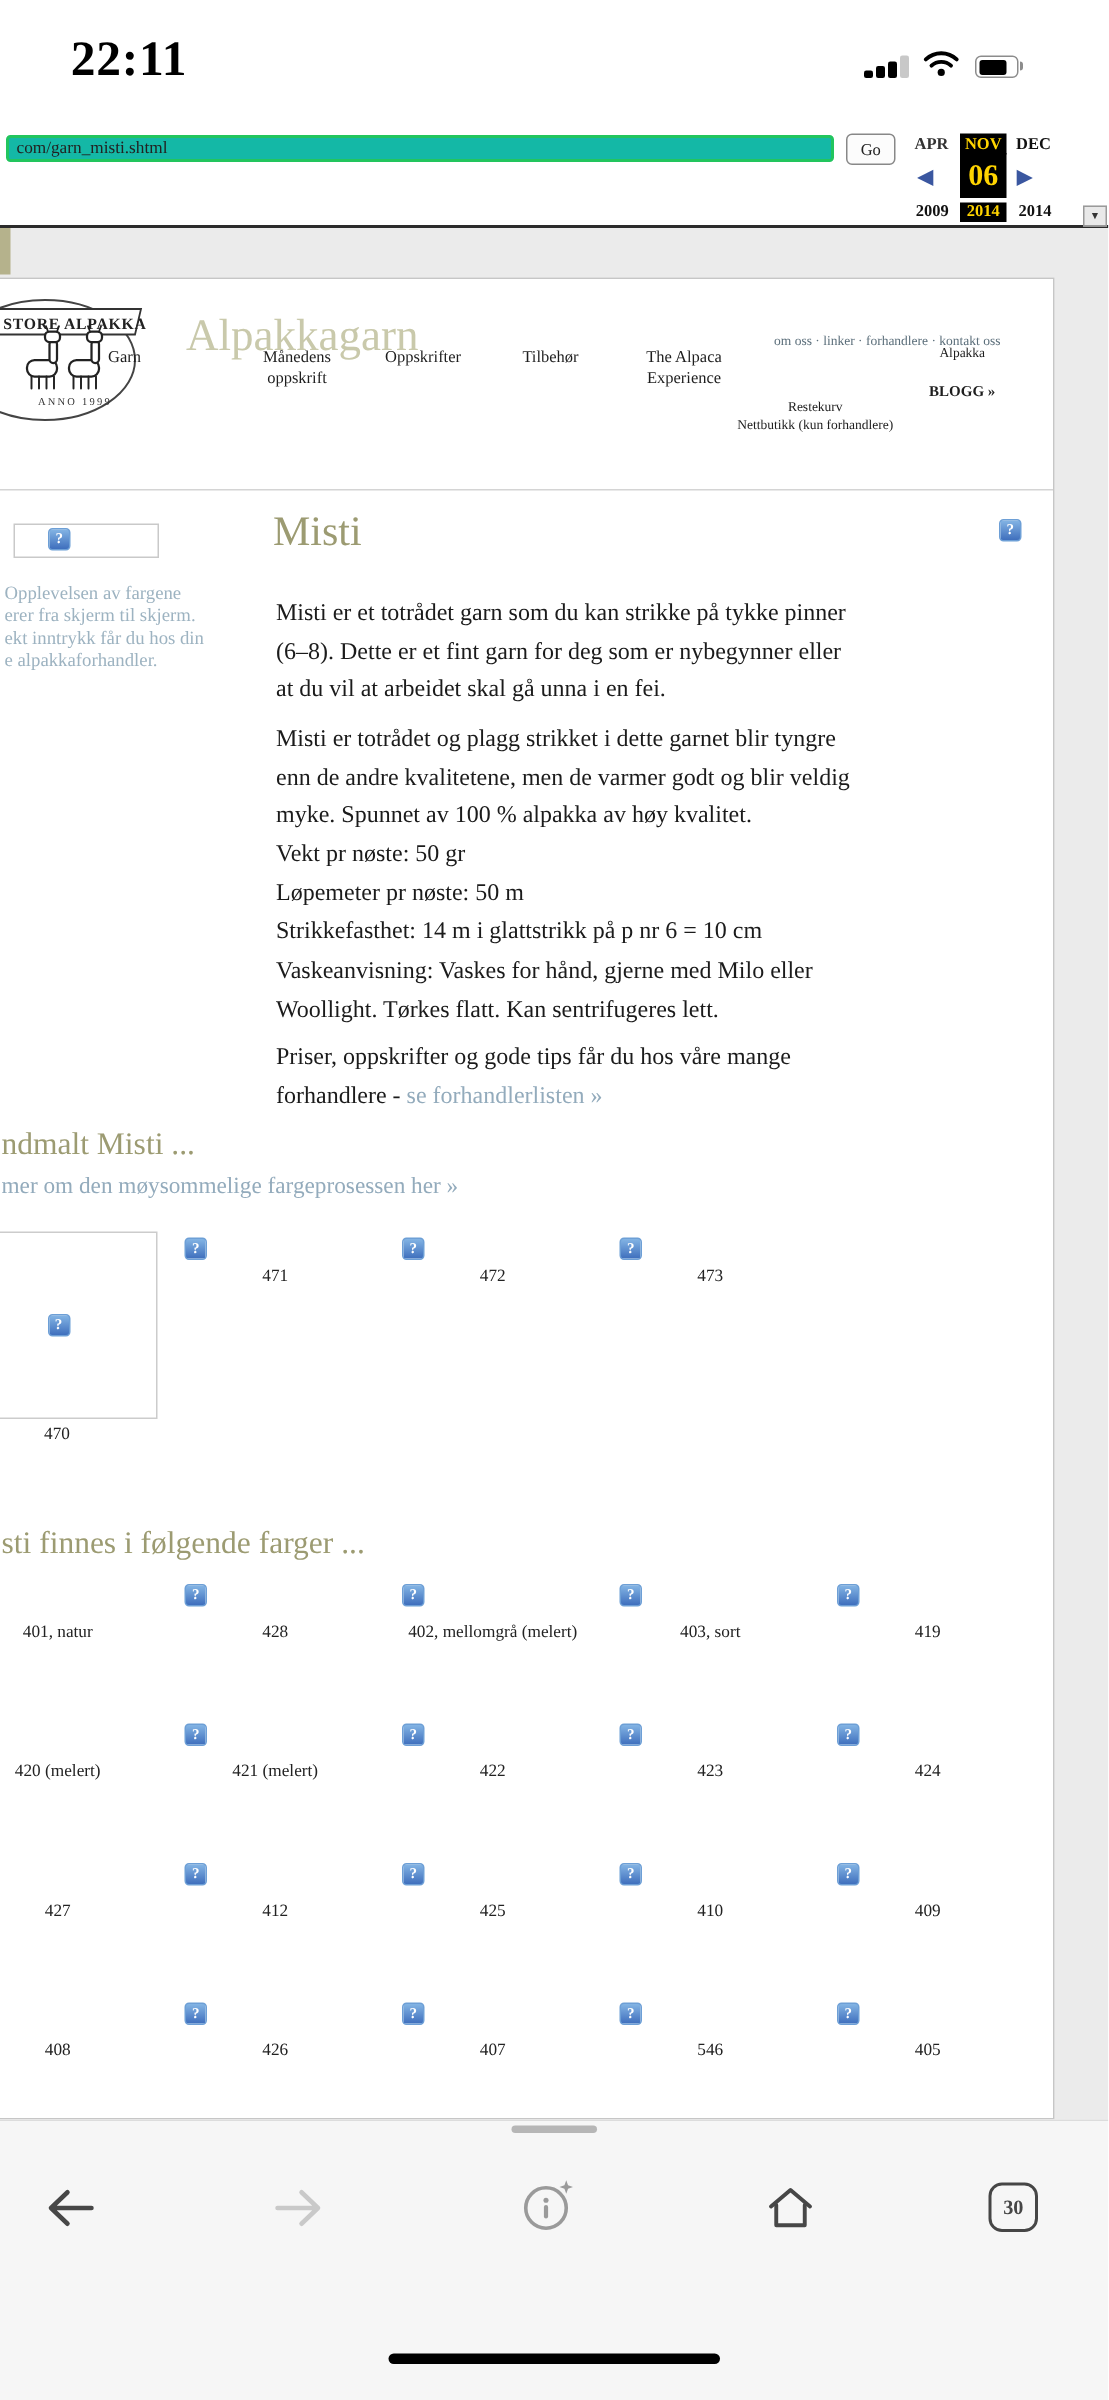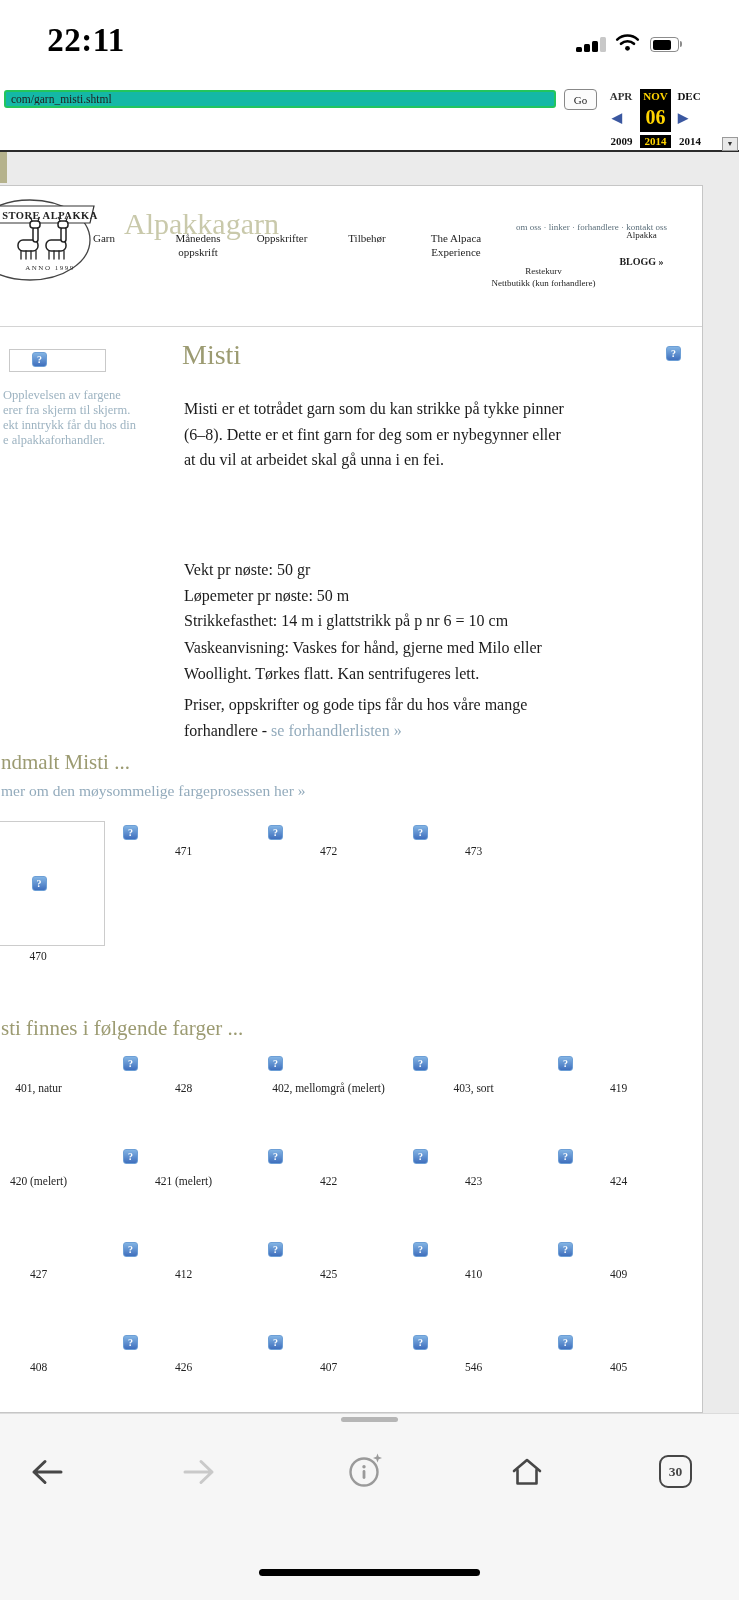--- a/index.html
+++ b/index.html
@@ -40,21 +40,21 @@
   
   #contentbg{position:absolute;top:152px;left:0;width:739px;height:1261px;background:#ebebeb;overflow:hidden;}
   #tansliver{position:absolute;left:0;top:0;width:7px;height:31px;background:#b5b28c;}
   #site{position:absolute;left:-125px;top:33px;width:828px;height:1228px;background:#fff;border:1px solid #c6c6c6;box-sizing:border-box;}
   #site > div, #site > h1, #site > svg{position:absolute;}
 
   #logo{left:78px;top:8px;}
   #wordmark{left:248px;top:21px;font-size:30px;color:#c9c9ab;}
   #toplinks{left:628px;top:36px;width:175px;font-size:9px;color:#5c6f7b;text-align:center;cursor:pointer;}
   .nav{position:absolute;top:45px;font-size:11px;color:#1e1e1e;text-align:center;line-height:14px;cursor:pointer;}
-  #nav1{left:208px;width:40px;}#nav2{left:272px;width:100px;}#nav3{left:356px;width:100px;}
+  #nav1{left:187px;width:40px;}#nav2{left:272px;width:100px;}#nav3{left:356px;width:100px;}
   #nav4{left:441px;width:100px;}#nav5{left:530px;width:100px;}
   .nav.small{font-size:9px;line-height:11.5px;top:44px;}
   #nav6{left:595px;width:145px;margin-top:36px;}#nav7{left:718px;width:95px;}
   #nav7 .b2{font-weight:700;font-size:10px;margin-top:14px;}
   #hr1{left:0;top:140px;width:826px;height:1px;background:#d4d4d4;}
 
   #sbimgbox{left:133px;top:163px;width:95px;height:21px;border:1px solid #c9c9c9;background:#fff;}
   #sbimgbox .bimg{position:absolute;left:22px;top:2px;}
   #sbtext{left:127px;top:202px;font-size:12.5px;line-height:15px;color:#9db3c1;white-space:pre-line;}
   #pagetitle{left:306px;top:153px;font-size:28px;font-weight:400;color:#9c9b72;margin:0;}
@@ -194,20 +194,23 @@
 erer fra skjerm til skjerm.
 ekt inntrykk får du hos din
 e alpakkaforhandler.</div>
 
       <h1 id="pagetitle">Misti</h1>
       <div id="topicon" class="bimg">?</div>
 
       <div class="para" id="p1">Misti er et totrådet garn som du kan strikke på tykke pinner
 (6–8). Dette er et fint garn for deg som er nybegynner eller
 at du vil at arbeidet skal gå unna i en fei.</div>
+      <div class="para" id="p2">Misti er totrådet og plagg strikket i dette garnet blir tyngre
+enn de andre kvalitetene, men de varmer godt og blir veldig
+myke. Spunnet av 100 % alpakka av høy kvalitet.</div>
       <div class="para" id="specs">Vekt pr nøste: 50 gr
 Løpemeter pr nøste: 50 m
 Strikkefasthet: 14 m i glattstrikk på p nr 6 = 10 cm</div>
       <div class="para" id="wash">Vaskeanvisning: Vaskes for hånd, gjerne med Milo eller
 Woollight. Tørkes flatt. Kan sentrifugeres lett.</div>
       <div id="priser">
         <span>Priser, oppskrifter og gode tips får du hos våre mange</span><br>
         <span>forhandlere - </span><span class="linkc">se forhandlerlisten »</span>
       </div>
 

